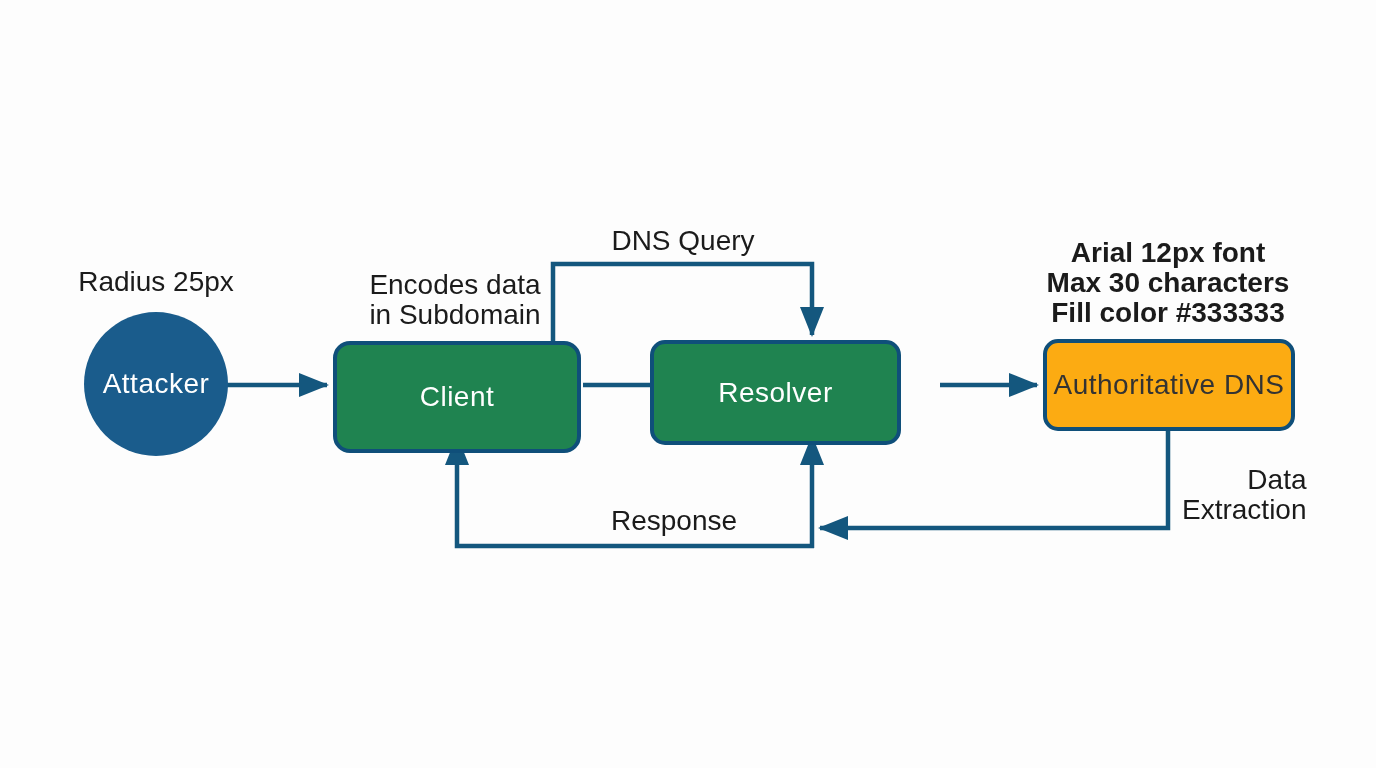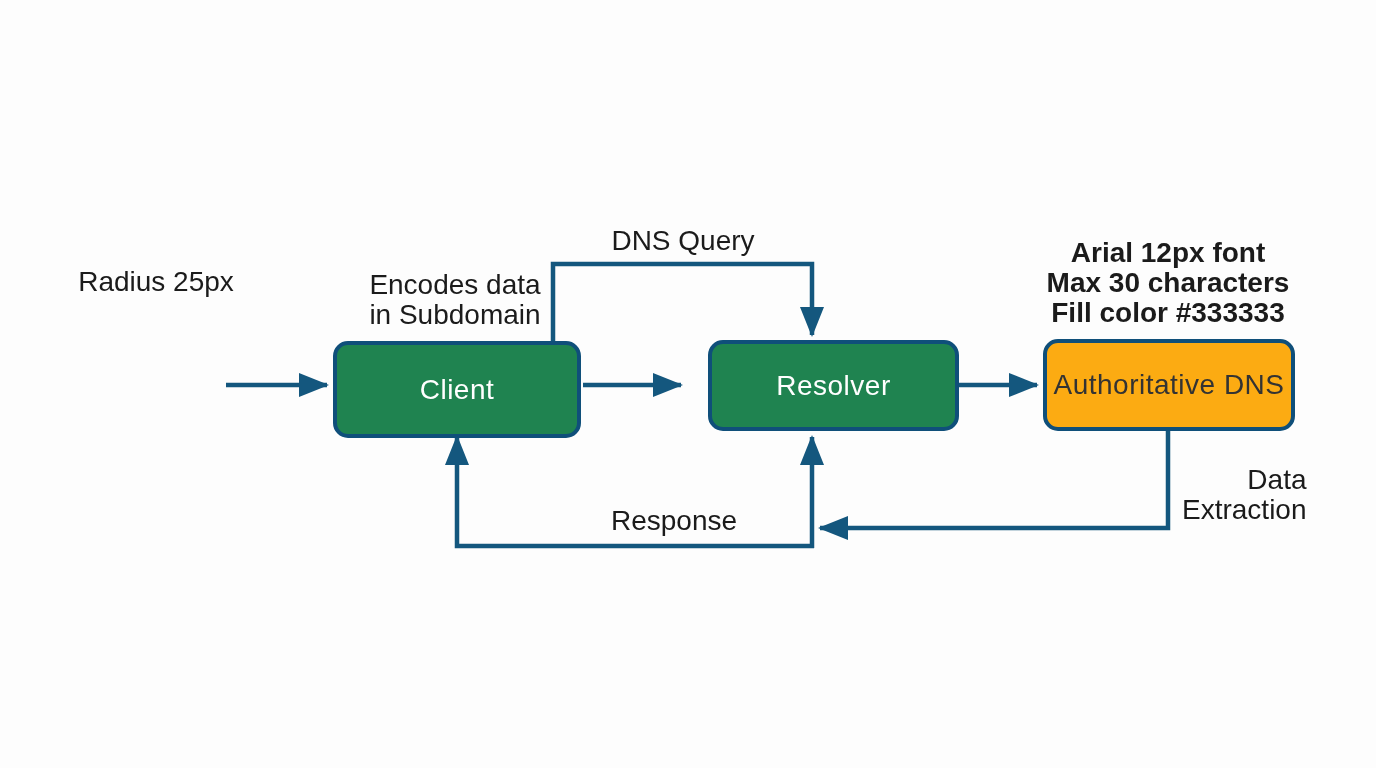--- a/index.html
+++ b/index.html
@@ -33,22 +33,22 @@
   .box{
     border:4px solid var(--box-border,#0f4f7a);
     border-radius:15px;
     color:var(--text-light,#fff);
   }
   .box.green{background:var(--node-green,#1f8350);}
   .box.orange{
     background:var(--node-orange,#fcab12);
     color:var(--auth-text,#333333);
   }
-  .client-box{left:333px;top:341px;width:248px;height:97px;}
-  .resolver-box{left:708px;top:340px;width:251px;height:91px;}
+  .client-box{left:333px;top:341px;width:248px;height:112px;border-radius:17px;}
+  .resolver-box{left:650px;top:340px;width:251px;height:105px;}
   .auth-box{left:1043px;top:339px;width:252px;height:92px;}
 
   .note{
     position:absolute;
     color:var(--text-dark,#1b1b1b);
     font-size:28px;
     line-height:30px;
     text-align:center;
     transform:translate(-50%,-50%);
     white-space:nowrap;
@@ -68,20 +68,23 @@
     </defs>
     <path class="edge" d="M226 385 L327 385" marker-end="url(#ah)"></path>
     <path class="edge" d="M583 385 L681 385" marker-end="url(#ah)"></path>
     <path class="edge" d="M940 385 L1037 385" marker-end="url(#ah)"></path>
     <path class="edge" d="M553 341 L553 264 L812 264 L812 335" marker-end="url(#ah)"></path>
     <path class="edge" d="M814 546 L457 546 L457 437" marker-end="url(#ah)"></path>
     <path class="edge" d="M812 548 L812 437" marker-end="url(#ah)"></path>
     <path class="edge" d="M1168 431 L1168 528 L820 528" marker-end="url(#ah)"></path>
   </svg>
 
+  <div class="node circle">
+    <span>Attacker</span>
+  </div>
 
   <div class="node box green client-box">
     <span>Client</span>
   </div>
 
   <div class="node box green resolver-box">
     <span>Resolver</span>
   </div>
 
   <div class="node box orange auth-box">

